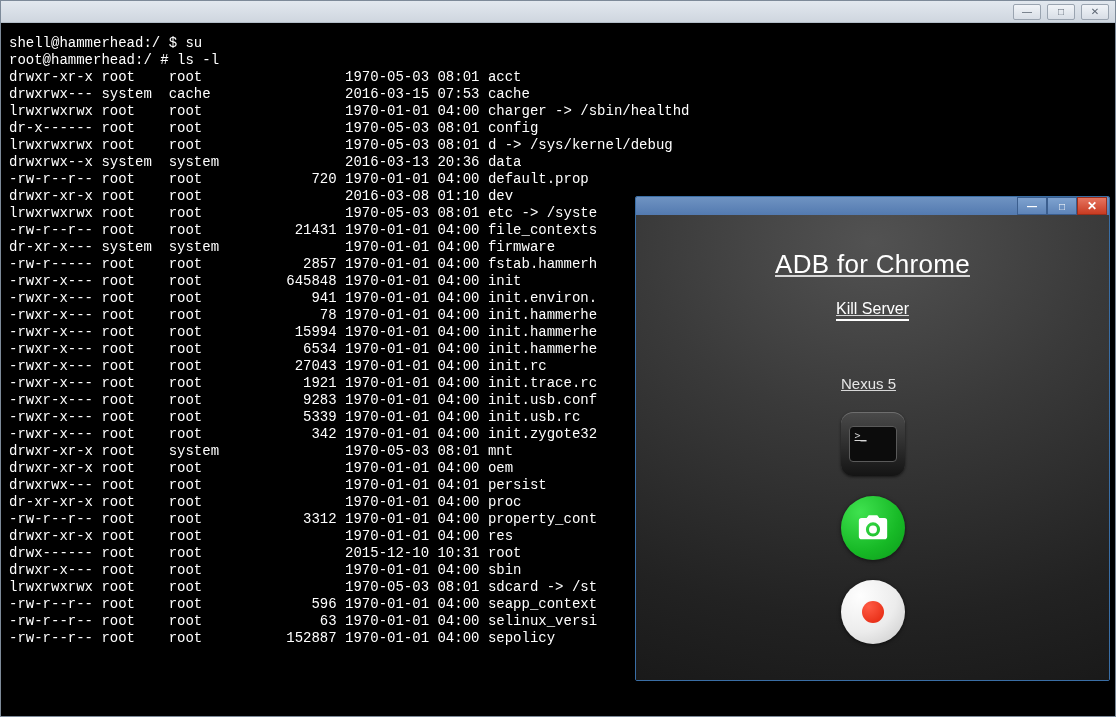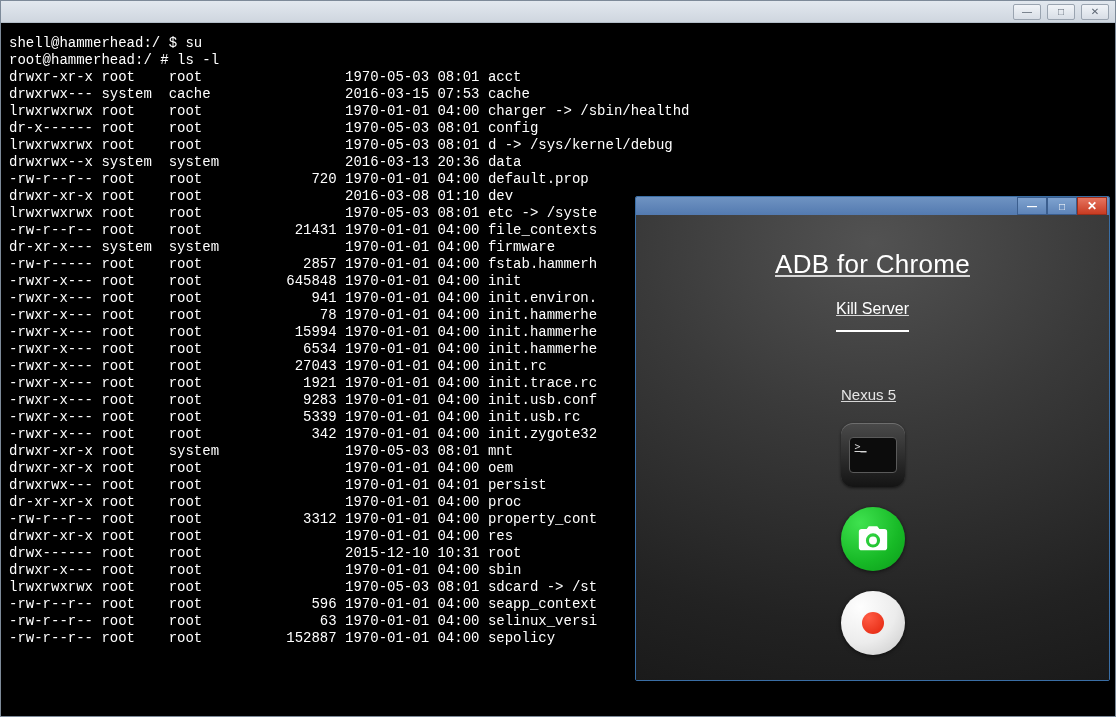--- a/index.html
+++ b/index.html
@@ -91,21 +91,21 @@
     color: #d7d7d7;
     text-decoration: underline;
   }
   .adb-title {
     font-size: 26px; font-weight: 400; color: #fff;
     letter-spacing: .3px;
   }
   .adb-kill {
     margin-top: 20px;
     font-size: 16px; color: #fff;
-    padding-bottom: 12px;
+    padding-bottom: 1px;
     border-bottom: 2px solid #fff;
     cursor: pointer;
   }
   .adb-row {
     margin-top: 54px;
     display: flex; align-items: center; gap: 20px; flex-direction: column;
   }
   .dev-label { font-size: 15px; color: #e5e5e5; margin-right: 8px; }
   .circle-btn {
     width: 64px; height: 64px; border-radius: 50%;

